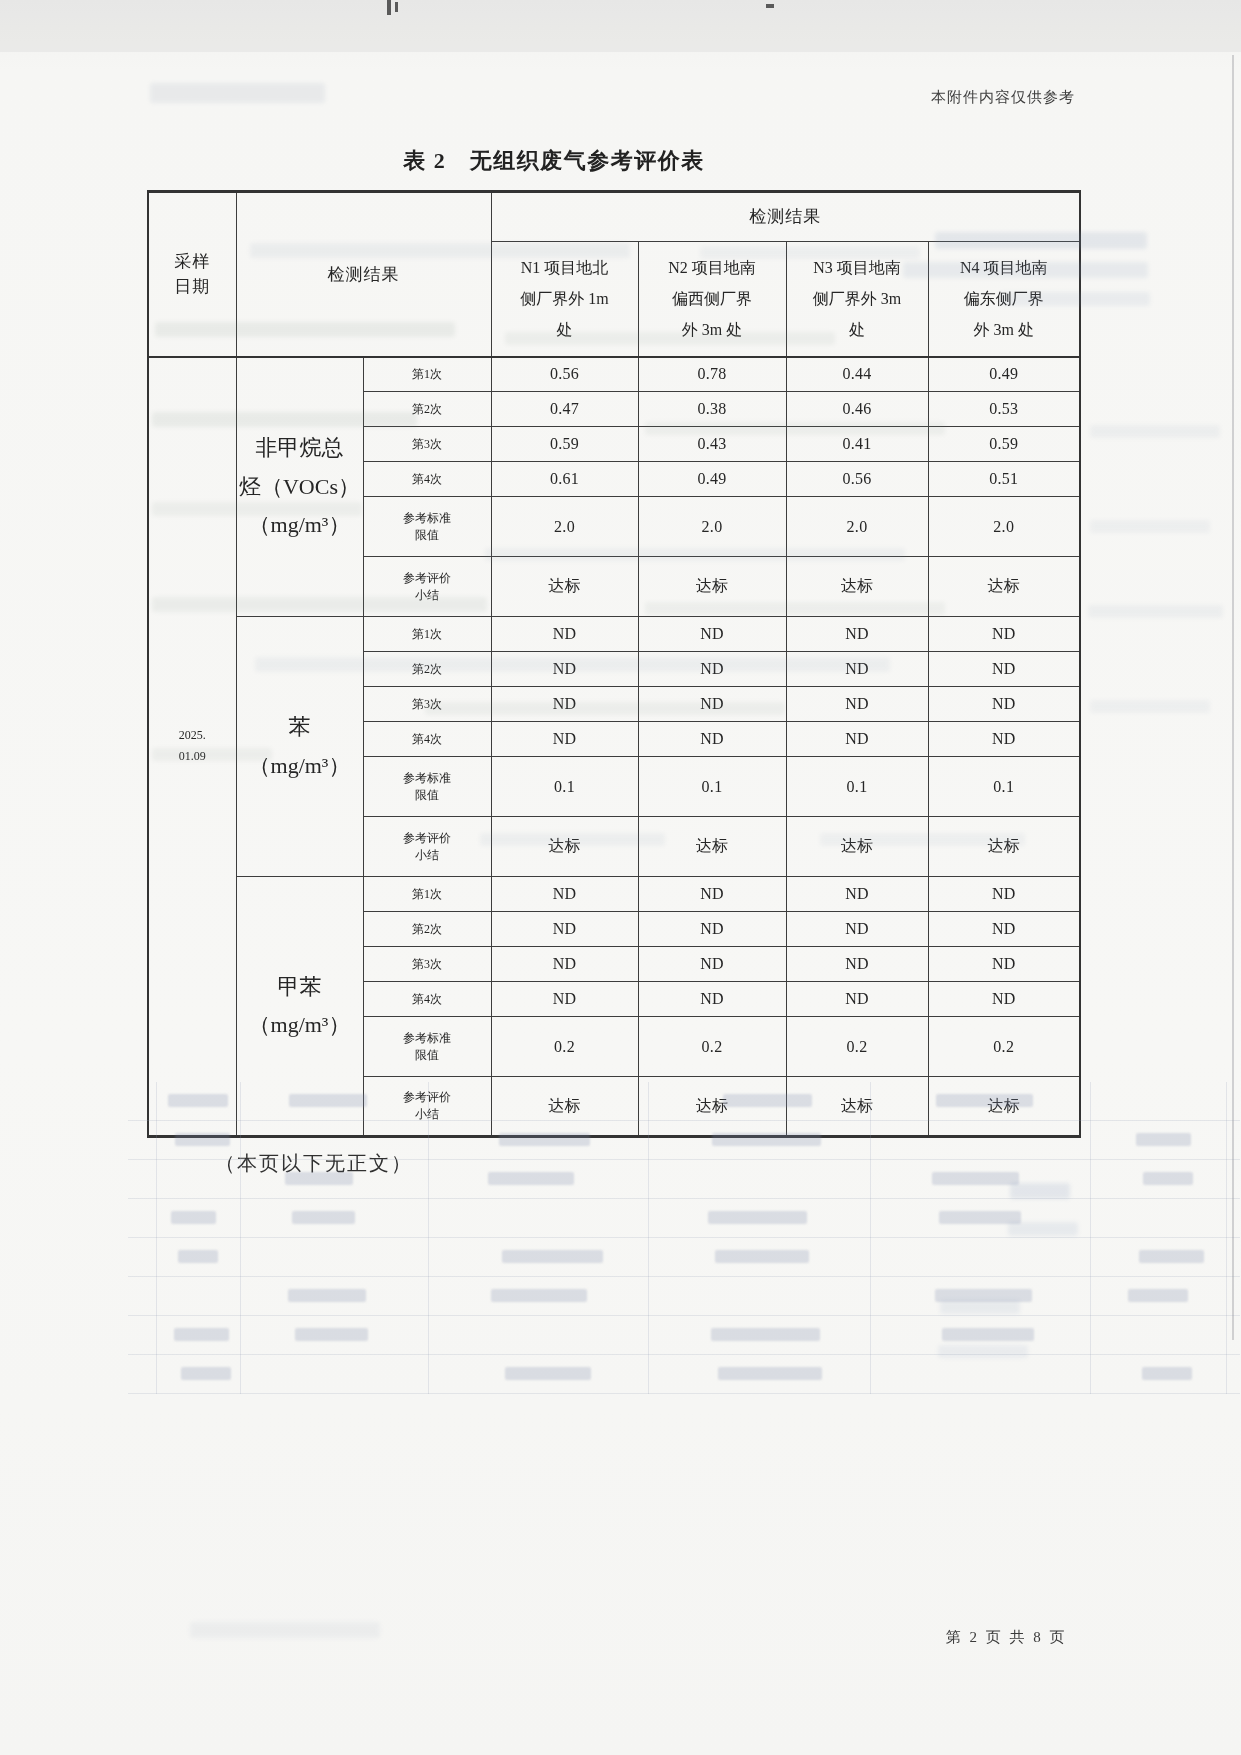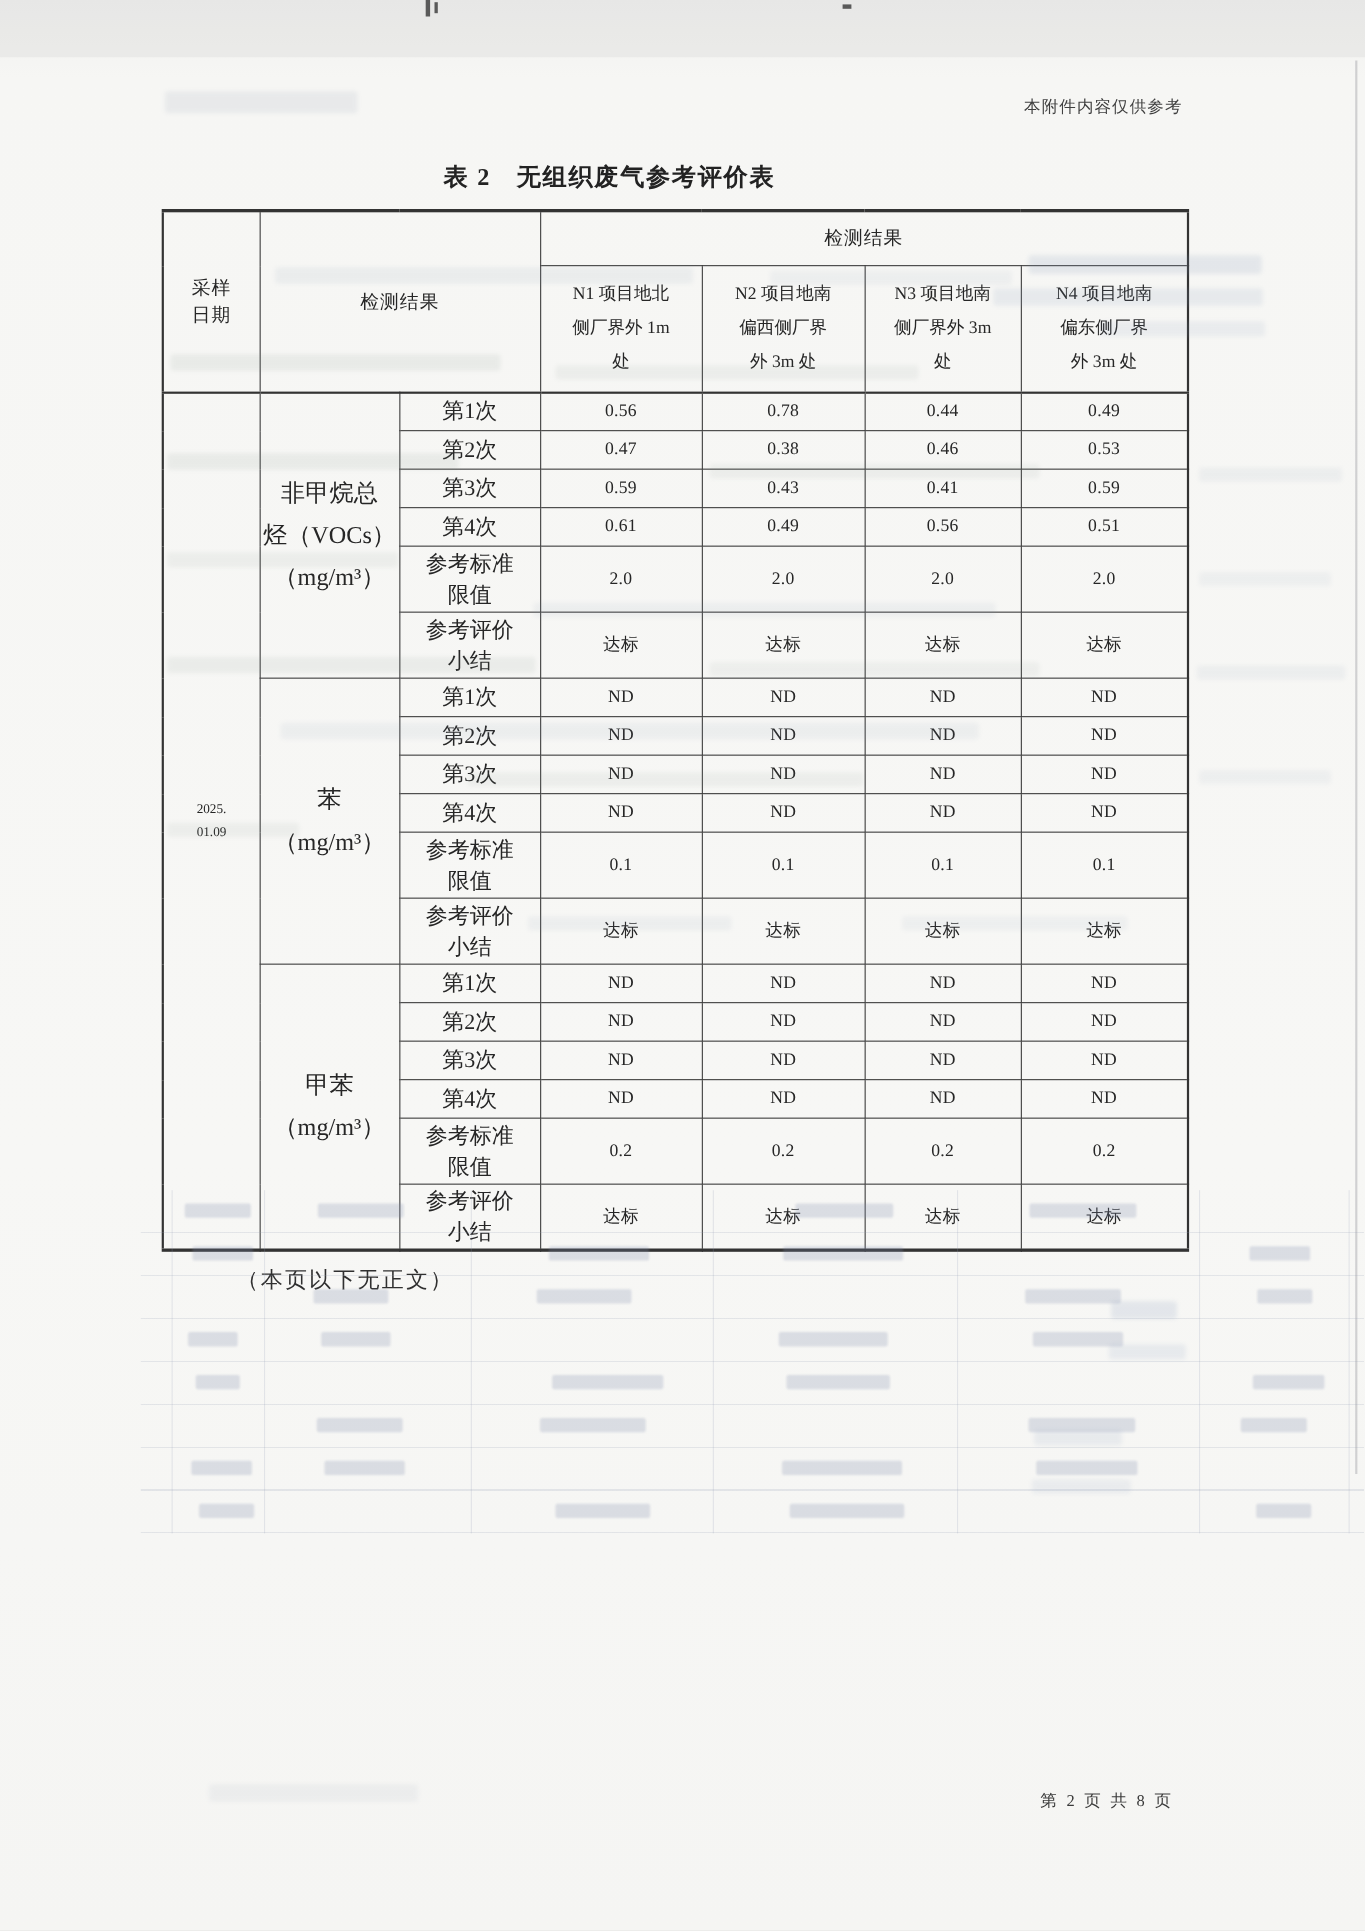--- a/index.html
+++ b/index.html
@@ -28,21 +28,21 @@
     text-align:center;vertical-align:middle;
     font-weight:normal;color:#262626;white-space:pre-line;
   }
   .grp-row{height:50px;}
   .loc-row{height:115px;}
   .hdr{font-weight:bold;font-size:17px;letter-spacing:1px;line-height:1.5;}
   .hdr-span{border-bottom:2.5px solid #333 !important;}
   .loc-row th{border-bottom:2.5px solid #333;font-size:16px;line-height:1.95;}
   .date-cell{font-size:12px;line-height:1.8;}
   .item-cell{font-size:22px;line-height:1.75;}
-  .label-cell{font-size:20px;line-height:1.4;}
+  .label-cell{font-size:12px;line-height:1.4;}
   .value-cell{font-size:16px;letter-spacing:.3px;}
   .r-measure{height:35px;}
   .r-limit{height:60px;}
   .r-summary{height:60px;padding-left:46px;}
   .no-text-note{position:absolute;left:215px;top:1150px;font-size:20px;letter-spacing:2px;color:#303030;}
   .page-footer{position:absolute;top:1628px;right:174px;font-size:15px;letter-spacing:2.5px;color:#3a3a3a;}
   .smudge{position:absolute;border-radius:3px;pointer-events:none;}
   .bleed-table{position:absolute;left:128px;top:1082px;width:1112px;height:312px;pointer-events:none;
     background:repeating-linear-gradient(180deg,transparent 0px,transparent 38px,rgba(145,155,178,.20) 38px,rgba(145,155,178,.20) 39px);}
   .bleed-vline{position:absolute;top:0;width:1px;height:100%;background:rgba(145,155,178,.20);}

